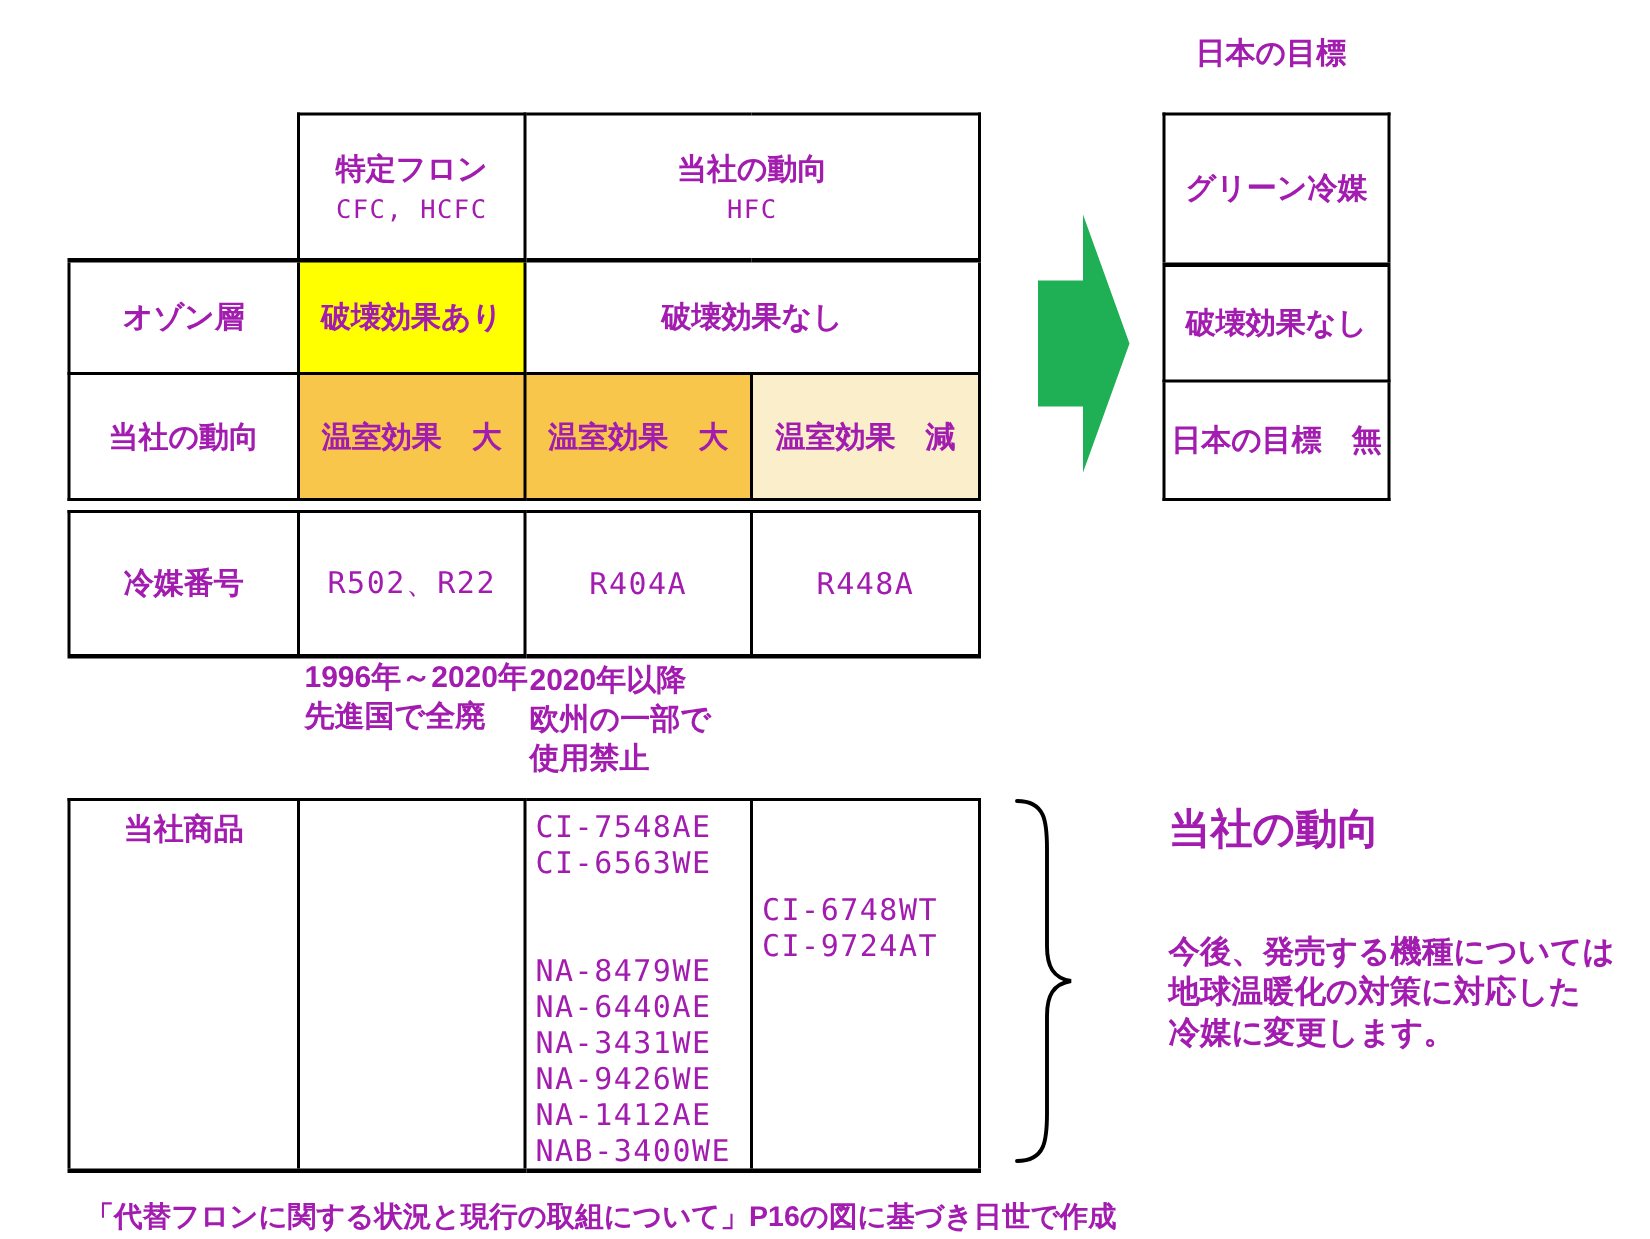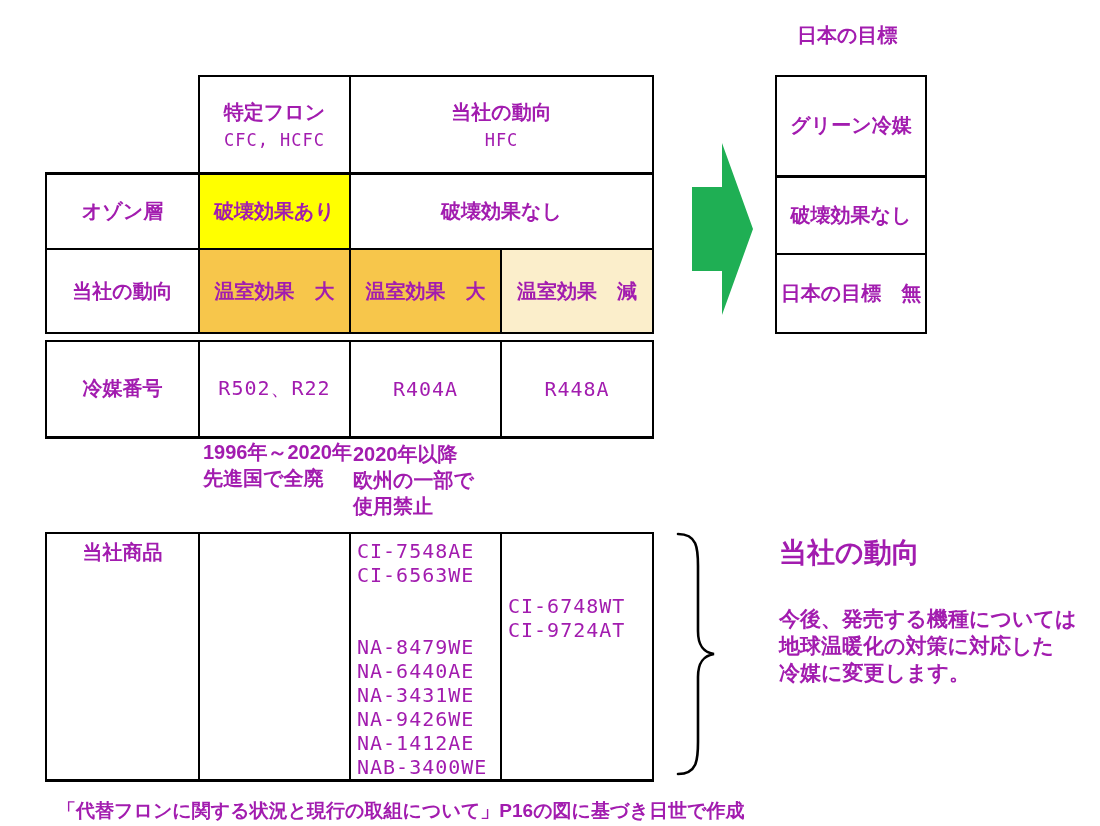--- a/index.html
+++ b/index.html
@@ -18,21 +18,21 @@
   .mono{font-family:"DejaVu Sans Mono","Liberation Mono",monospace;font-weight:400;letter-spacing:1px;}
   .hdr-sub{font-size:17px;margin-top:4px;}
   .bg-yellow{background:#FFFF00;}
   .bg-amber{background:#F7C64B;}
   .bg-cream{background:#FBEECB;}
   .note{line-height:26px;font-size:20px;white-space:nowrap;}
   .prod-line{height:24px;line-height:24px;font-size:20px;text-align:left;}
   .vtop{vertical-align:top;}
   .title{font-size:20px;white-space:nowrap;}
   .trend-title{font-size:28px;white-space:nowrap;}
-  .trend-body{font-size:21px;line-height:27px;white-space:nowrap;}
+  .trend-body{font-size:21px;line-height:27px;white-space:nowrap;margin-top:16px;}
   .caption{font-size:19px;white-space:nowrap;}
 </style>
 </head>
 <body>
 
 <div id="stage">
 
   <div class="abs title" style="left:797px;top:22px;">日本の目標</div>
 
   <table style="left:45px;top:75px;">

